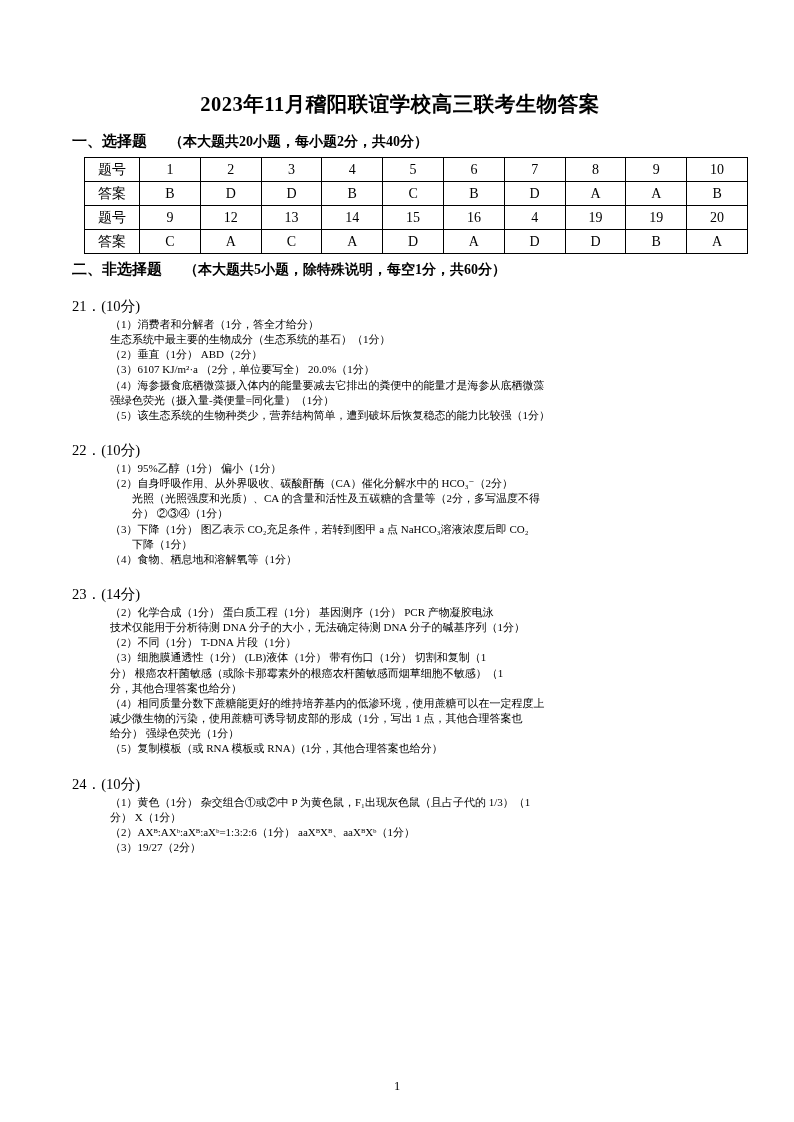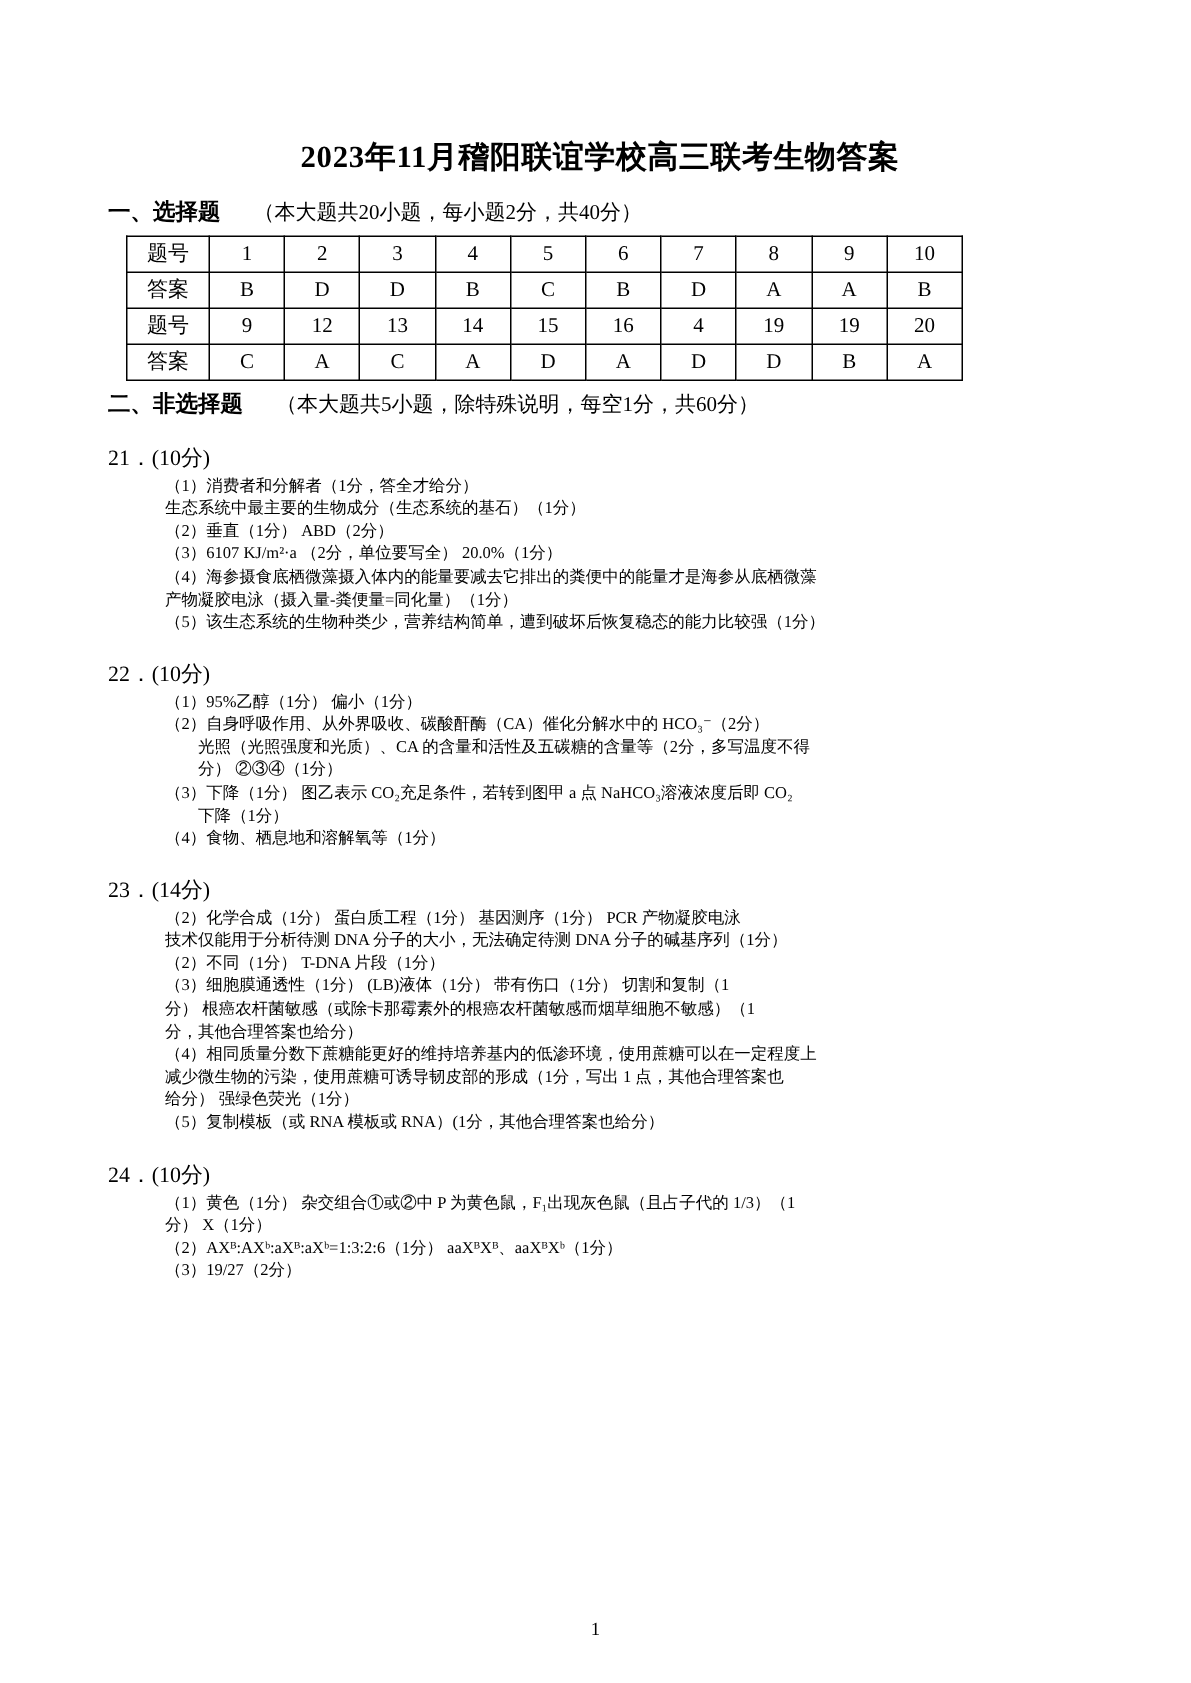--- a/index.html
+++ b/index.html
@@ -28,28 +28,28 @@
     letter-spacing: 0.5px;
     margin: 12px 0 14px 0;
     font-family: "Liberation Serif", "DejaVu Serif", serif;
   }
   .section-head {
     font-size: 15px;
     margin: 4px 0 6px 0;
     font-weight: bold;
   }
   .section-head .sub {
-    font-weight: normal;
+    font-weight: bold;
     font-size: 14px;
     padding-left: 22px;
   }
   table.answers {
     border-collapse: collapse;
     margin: 6px 0 6px 12px;
-    width: 558px;
+    width: 664px;
     table-layout: fixed;
   }
   table.answers td {
     border: 1px solid #000;
     text-align: center;
     font-size: 14px;
     height: 21px;
     line-height: 21px;
     font-family: "Liberation Serif", "DejaVu Serif", serif;
   }
@@ -156,21 +156,21 @@
     <span>二、非选择题</span><span class="sub">（本大题共5小题，除特殊说明，每空1分，共60分）</span>
   </div>
 
   <div class="q-block">
     <div class="q-num">21．(10分)</div>
     <div class="q-item">（1）消费者和分解者（1分，答全才给分）</div>
     <div class="q-item">生态系统中最主要的生物成分（生态系统的基石）（1分）</div>
     <div class="q-item">（2）垂直（1分）        ABD（2分）</div>
     <div class="q-item">（3）6107 KJ/m²·a  （2分，单位要写全）      20.0%（1分）</div>
     <div class="q-item">（4）海参摄食底栖微藻摄入体内的能量要减去它排出的粪便中的能量才是海参从底栖微藻</div>
-    <div class="q-item">产物凝胶电泳（摄入量-粪便量=同化量）（1分）</div>
+    <div class="q-item">强绿色荧光（摄入量-粪便量=同化量）（1分）</div>
     <div class="q-item">（5）该生态系统的生物种类少，营养结构简单，遭到破坏后恢复稳态的能力比较强（1分）</div>
   </div>
 
   <div class="q-block">
     <div class="q-num">22．(10分)</div>
     <div class="q-item">（1）95%乙醇（1分）            偏小（1分）</div>
     <div class="q-item">（2）自身呼吸作用、从外界吸收、碳酸酐酶（CA）催化分解水中的 HCO₃⁻（2分）</div>
     <div class="q-item indent3">光照（光照强度和光质）、CA 的含量和活性及五碳糖的含量等（2分，多写温度不得</div>
     <div class="q-item indent3">分）    ②③④（1分）</div>
     <div class="q-item">（3）下降（1分）      图乙表示 CO₂充足条件，若转到图甲 a 点 NaHCO₃溶液浓度后即 CO₂</div>

